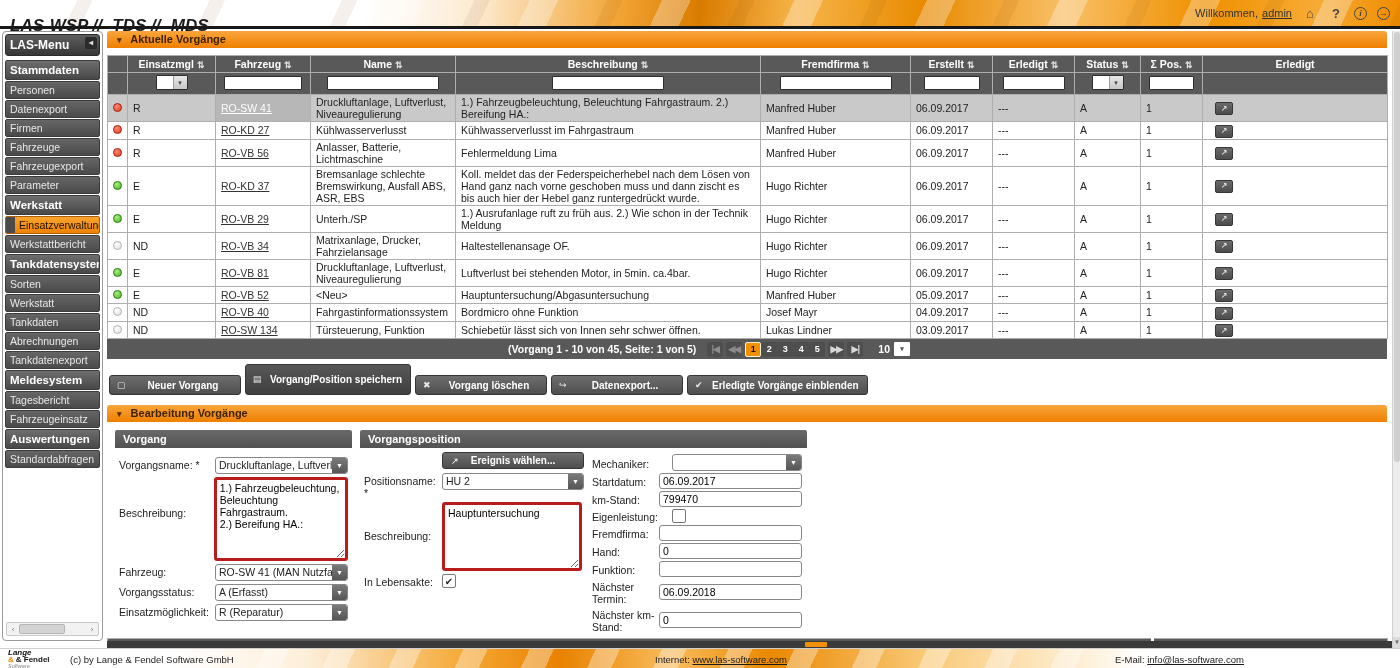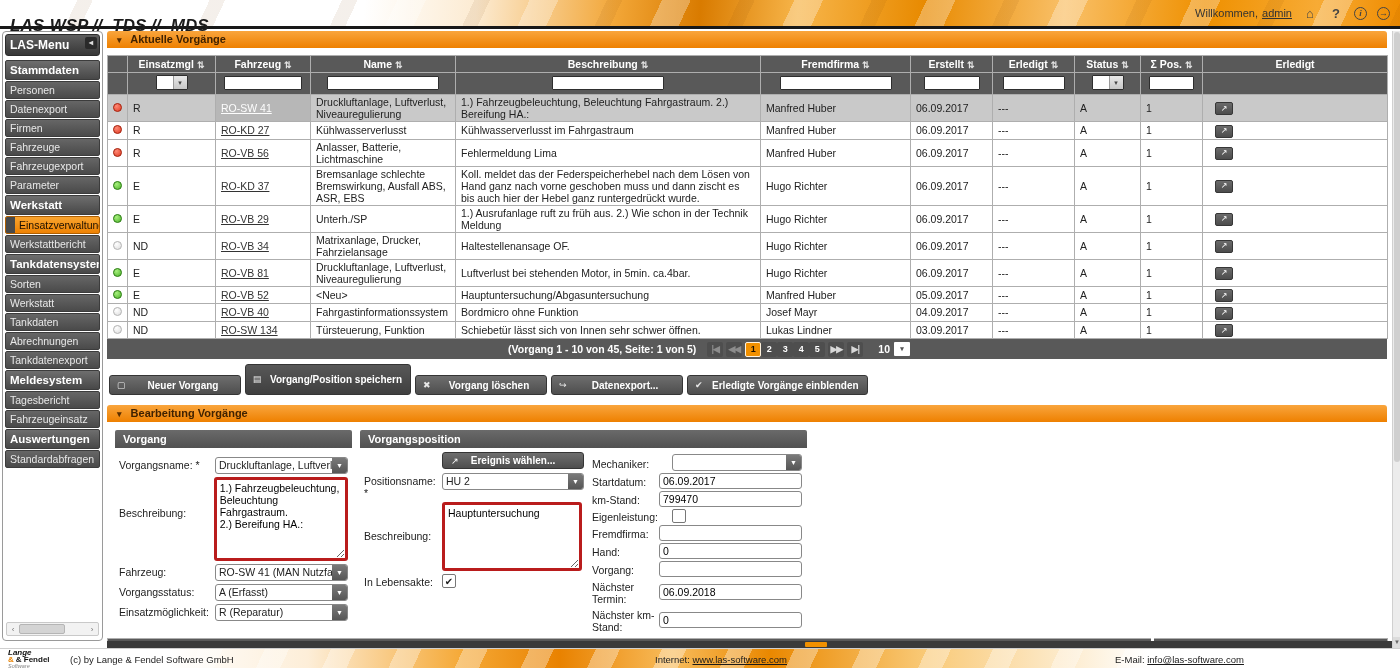--- a/index.html
+++ b/index.html
@@ -564,21 +564,21 @@
             </div>
             <div class="frow">
               <label>Fremdfirma:</label>
               <input class="tin" value="" style="">
             </div>
             <div class="frow">
               <label>Hand:</label>
               <input class="tin" value="0" style="">
             </div>
             <div class="frow">
-              <label>Vorgang:</label>
+              <label>Funktion:</label>
               <input class="tin" value="" style="">
             </div>
             <div class="frow">
               <label>Nächster Termin:</label>
               <input class="tin" value="06.09.2018" style="">
             </div>
             <div class="frow">
               <label style="width:92px;">Nächster km-Stand:</label>
               <input class="tin" value="0" style="">
             </div>

